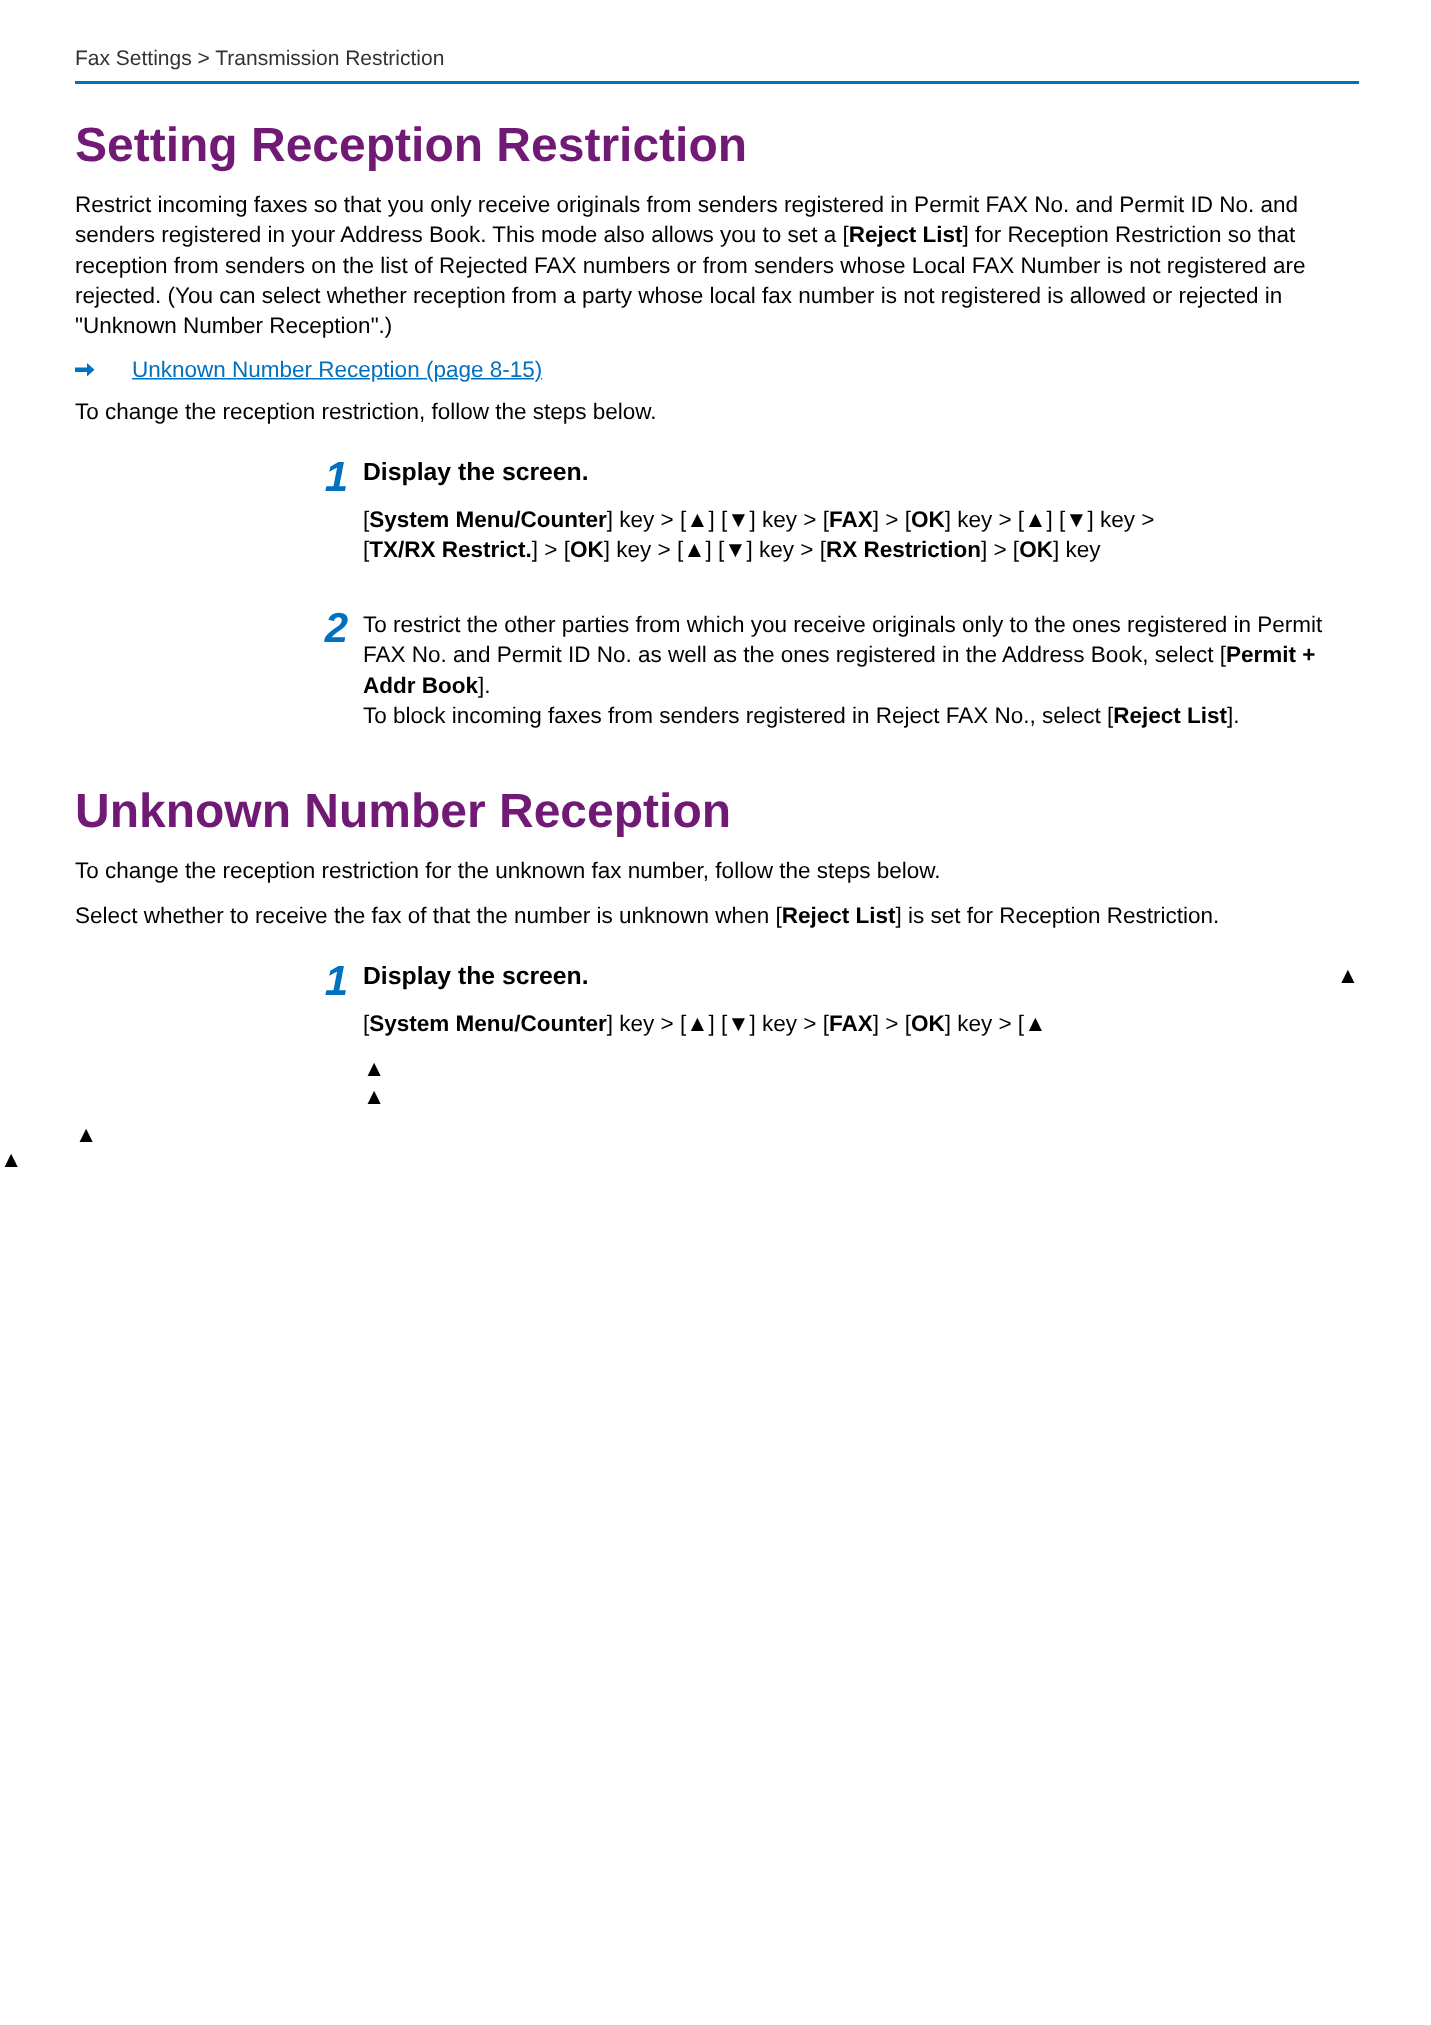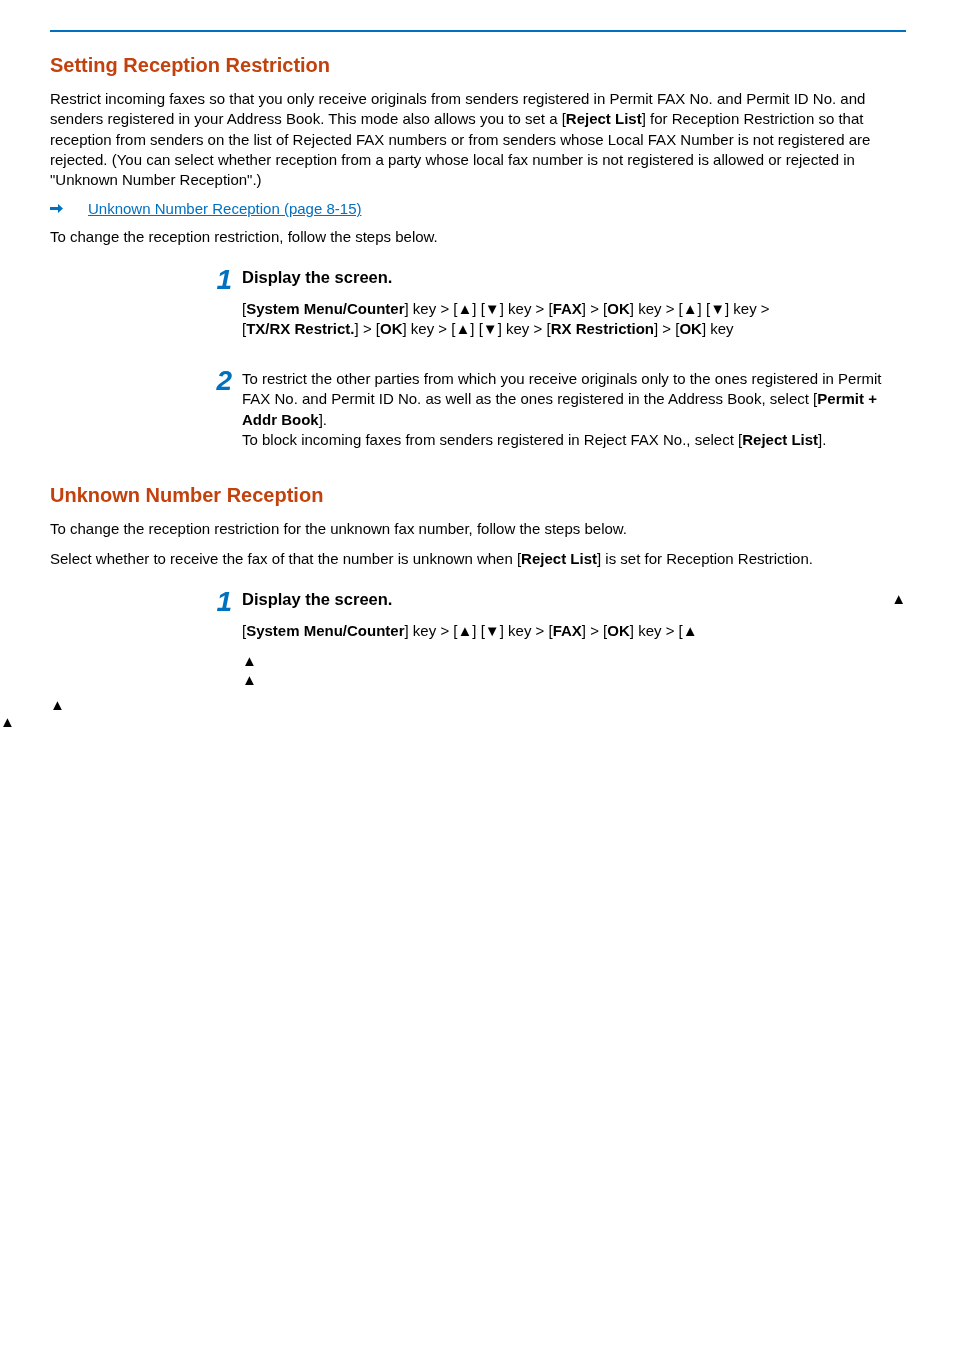--- a/index.html
+++ b/index.html
@@ -20,22 +20,22 @@
     font-size: 14px;
     color: #333;
     margin-bottom: 8px;
   }
   .divider {
     border: none;
     border-top: 2px solid #0070c0;
     margin: 0 0 22px 0;
   }
   h1 {
-    color: #c2410c;
-    font-size: 20px;
+    color: #701a75;
+    font-size: 32px;
     font-weight: bold;
     margin: 0 0 12px 0;
   }
   .body-text {
     line-height: 1.35;
     margin: 0 0 10px 0;
   }
   .link-row {
     margin: 10px 0 10px 0;
     display: flex;
@@ -86,20 +86,21 @@
   .step-body p {
     margin: 0 0 10px 0;
   }
 </style>
 </head>
 <body>
 
 
 
 <div class="page">
+  <div class="breadcrumb">Fax Settings &gt; Transmission Restriction</div>
   <hr class="divider">
 
   
   <h1>Setting Reception Restriction</h1>
 
   <p class="body-text">
     <span>Restrict incoming faxes so that you only receive originals from senders registered in Permit FAX No. and Permit ID No. and senders registered in your Address Book. This mode also allows you to set a [</span><b>Reject List</b><span>] for Reception Restriction so that reception from senders on the list of Rejected FAX numbers or from senders whose Local FAX Number is not registered are rejected. (You can select whether reception from a party whose local fax number is not registered is allowed or rejected in "Unknown Number Reception".)</span>
   </p>
 
   <div class="link-row">

